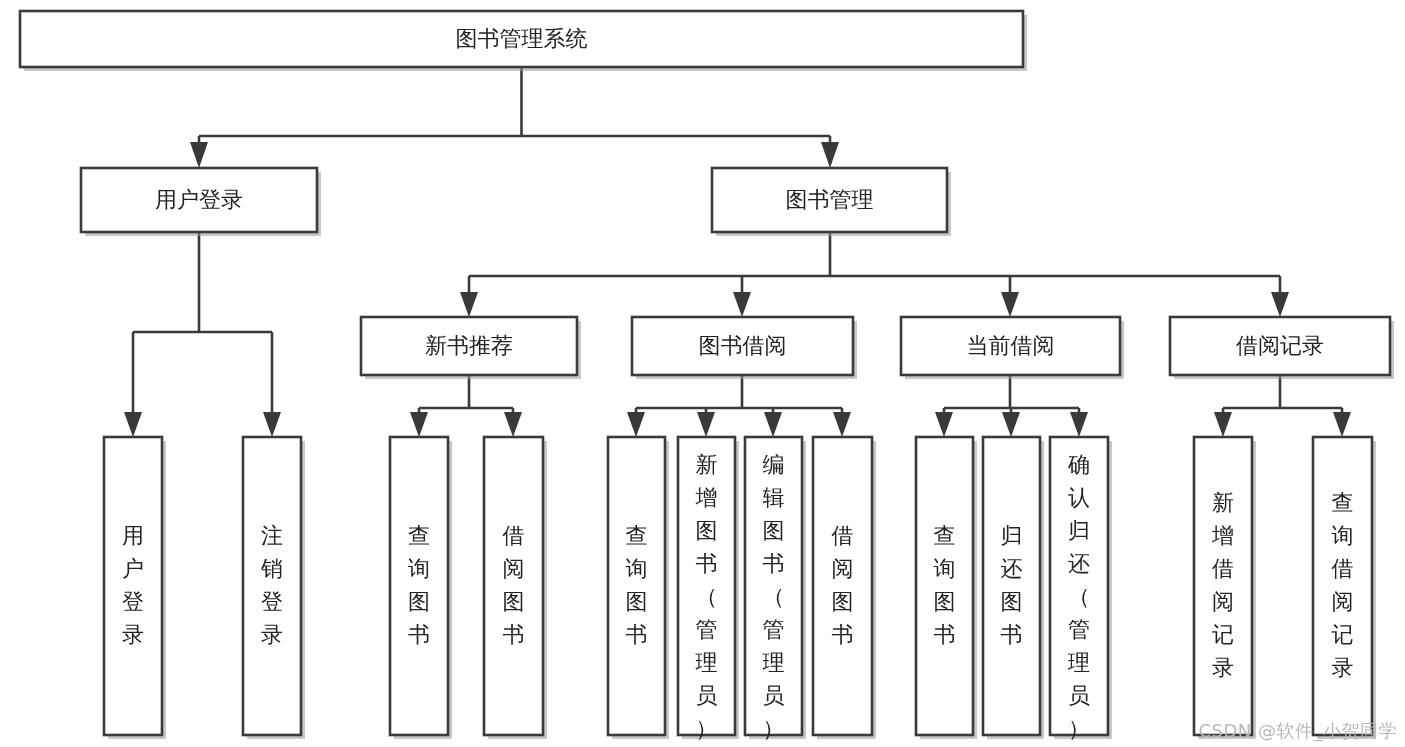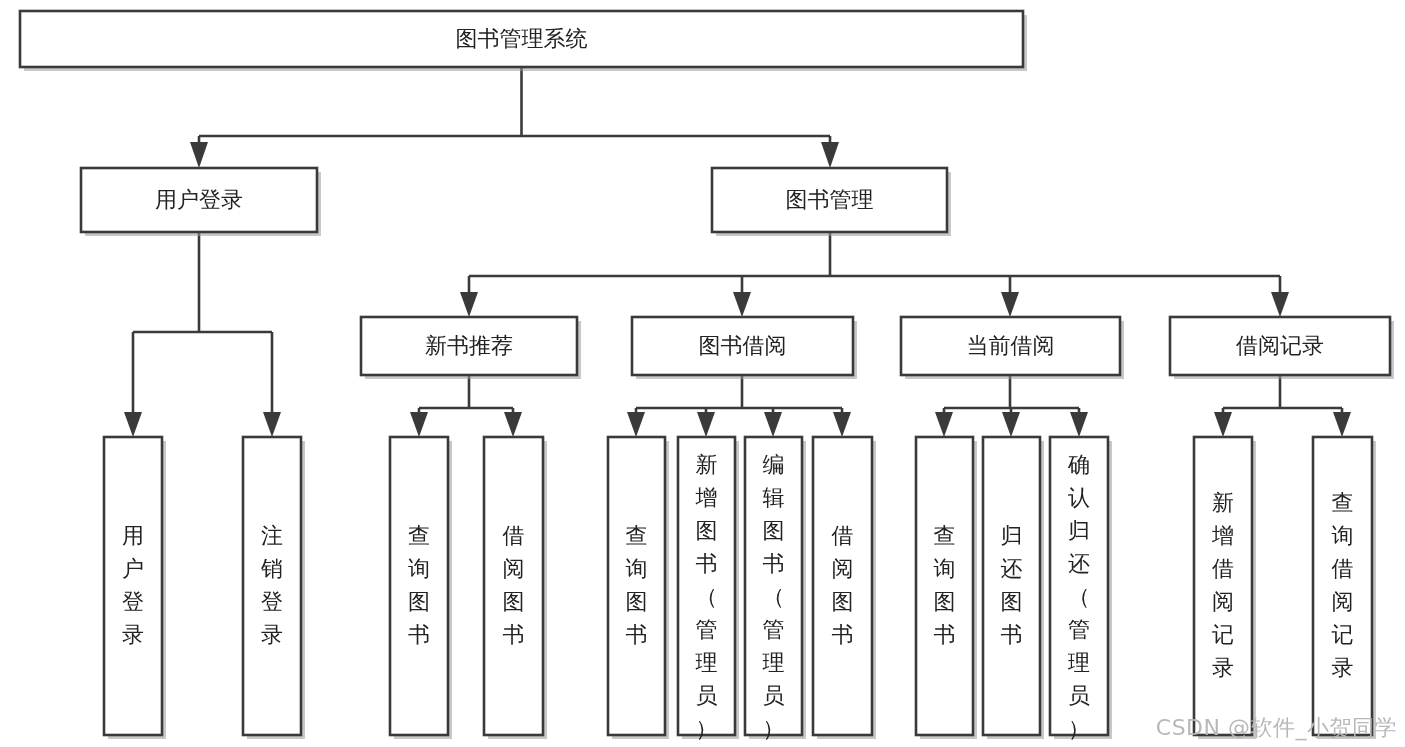--- a/index.html
+++ b/index.html
@@ -56,21 +56,21 @@
     font-family: "DejaVu Sans", "Liberation Sans", sans-serif;
     font-size: 22px;
     fill: #222222;
     text-anchor: middle;
   }
   .watermark {
     position: absolute;
     right: 8px;
     bottom: 4px;
     font-family: "DejaVu Sans", "Liberation Sans", sans-serif;
-    font-size: 22px;
+    font-size: 18px;
     color: #b8b8b8;
     white-space: nowrap;
     letter-spacing: 0.5px;
   }
 </style>
 </head>
 <body>
 
 <div id="diagram-root">
 

